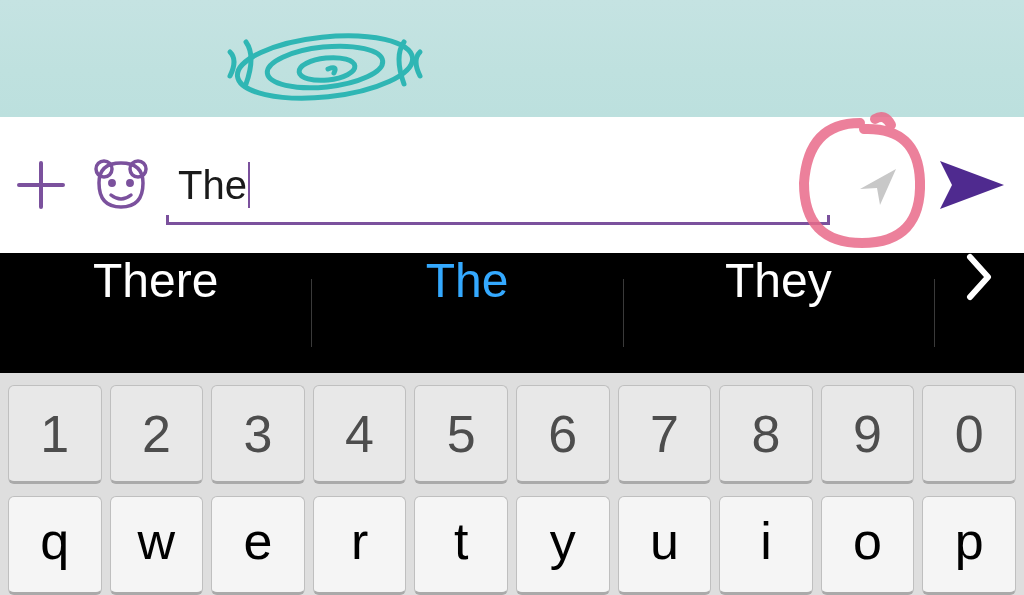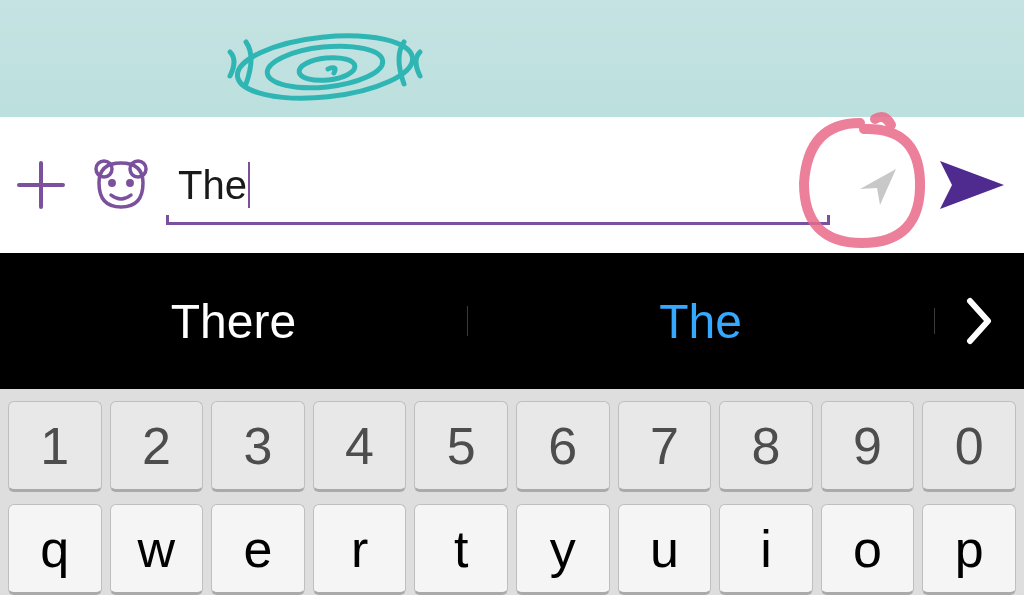--- a/index.html
+++ b/index.html
@@ -70,23 +70,22 @@
   .ib-send { width: 90px; text-align: center; }
 
   .circle-annotation {
     position: absolute;
     pointer-events: none;
   }
 
   
   .sugg {
     background: #000000;
-    height: 136px;
-    display: flex;
-    align-items: center;
+    height: 120px;
+    display: flex;
     color: #ffffff;
   }
   .sugg-item {
     flex: 1;
     text-align: center;
     font-size: 48px;
     position: relative;
   }
   .sugg-item + .sugg-item::before{
     content:'';
@@ -199,20 +198,21 @@
   <div class="ib-send">
     <svg width="70" height="56" viewBox="0 0 70 56">
       <path d="M2 4 L66 28 L2 52 L14 28 Z" fill="#4f2a8f"></path>
     </svg>
   </div>
 </div>
 
 <div class="sugg">
   <div class="sugg-item">There</div>
   <div class="sugg-item active">The</div>
+  <div class="sugg-item">They</div>
   <div class="sugg-more">
     <svg width="30" height="48" viewBox="0 0 30 48">
         <path d="M6 4 L24 24 L6 44" fill="none" stroke="#fff" stroke-width="6" stroke-linecap="round" stroke-linejoin="round"></path>
       </svg>
   </div>
 </div>
 
 <div class="keyboard">
   <div class="krow row1">
     <div class="key">1</div>

